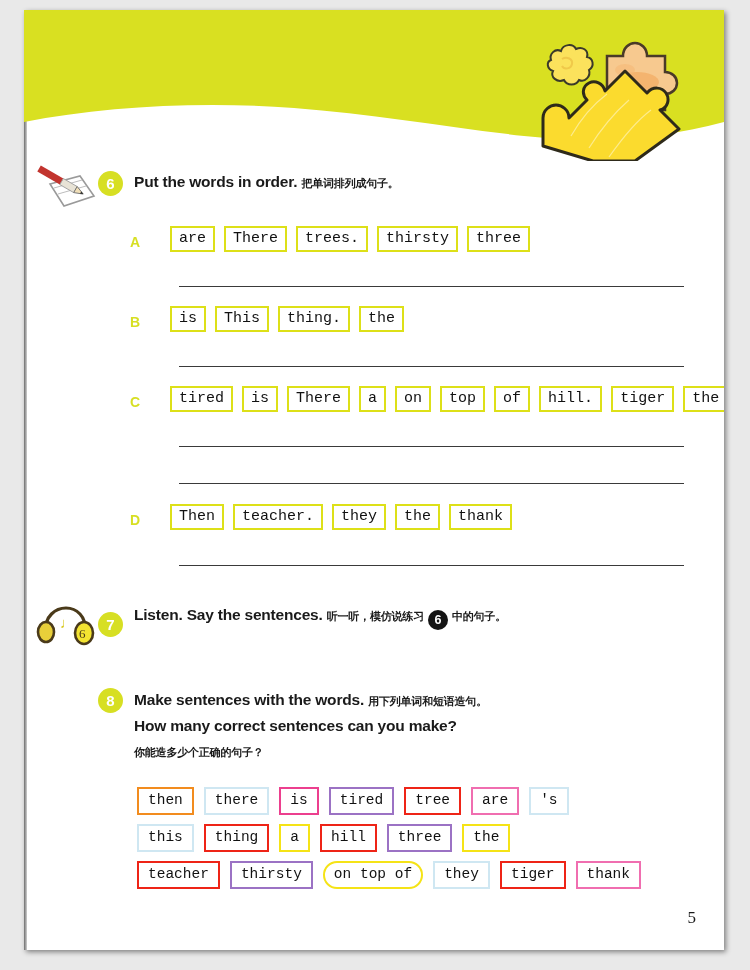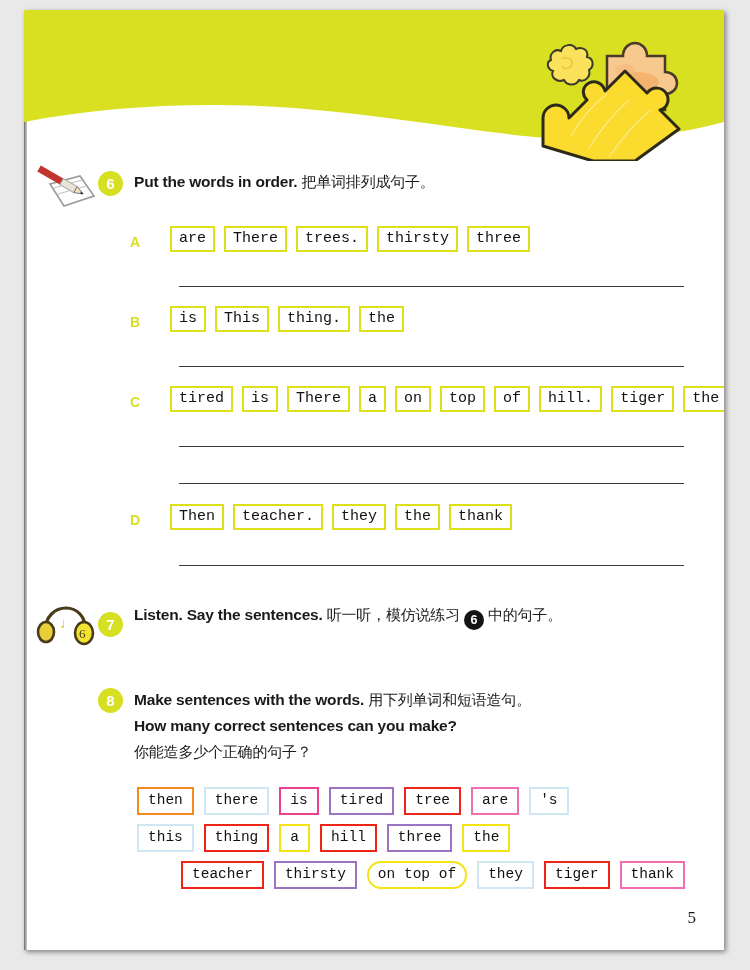--- a/index.html
+++ b/index.html
@@ -81,22 +81,22 @@
 
   .instr {
     position: absolute;
     font-size: 15.5px;
     font-weight: bold;
     color: #1a1a1a;
     letter-spacing: -0.2px;
     white-space: nowrap;
   }
   .instr .cn {
-    font-weight: normal;
-    font-size: 15px;
+    font-weight: bold;
+    font-size: 11px;
   }
 
   .icon-holder {
     position: absolute;
   }
 
   
   .row-letter {
     position: absolute;
     font-size: 14px;
@@ -314,21 +314,21 @@
         </div>
       <div class="bank-row" id="bank-1" style="left:113px; top:814px;">
           <span class="bbox" style="border-color: rgb(207, 231, 242);">this</span>
           <span class="bbox" style="border-color: rgb(238, 36, 23);">thing</span>
           <span class="bbox" style="border-color: rgb(245, 227, 22);">a</span>
           <span class="bbox" style="border-color: rgb(238, 36, 23);">hill</span>
           <span class="bbox" style="border-color: rgb(155, 114, 196);">three</span>
           <span class="bbox" style="border-color: rgb(245, 227, 22);">the</span>
         </div>
       <div class="bank-row" id="bank-2" style="left:113px; top:851px;">
-          <span class="bbox" style="border-color: rgb(238, 36, 23); margin-left: 44px;">teacher</span>
+          <span class="bbox" style="border-color: rgb(238, 36, 23);">teacher</span>
           <span class="bbox" style="border-color: rgb(155, 114, 196);">thirsty</span>
           <span class="bbox" style="border-color: rgb(245, 227, 22); border-radius: 14px;">on top of</span>
           <span class="bbox" style="border-color: rgb(207, 231, 242);">they</span>
           <span class="bbox" style="border-color: rgb(238, 36, 23);">tiger</span>
           <span class="bbox" style="border-color: rgb(240, 110, 176);">thank</span>
         </div>
 
       <div class="page-number">5</div>
     </div>
   </div>

